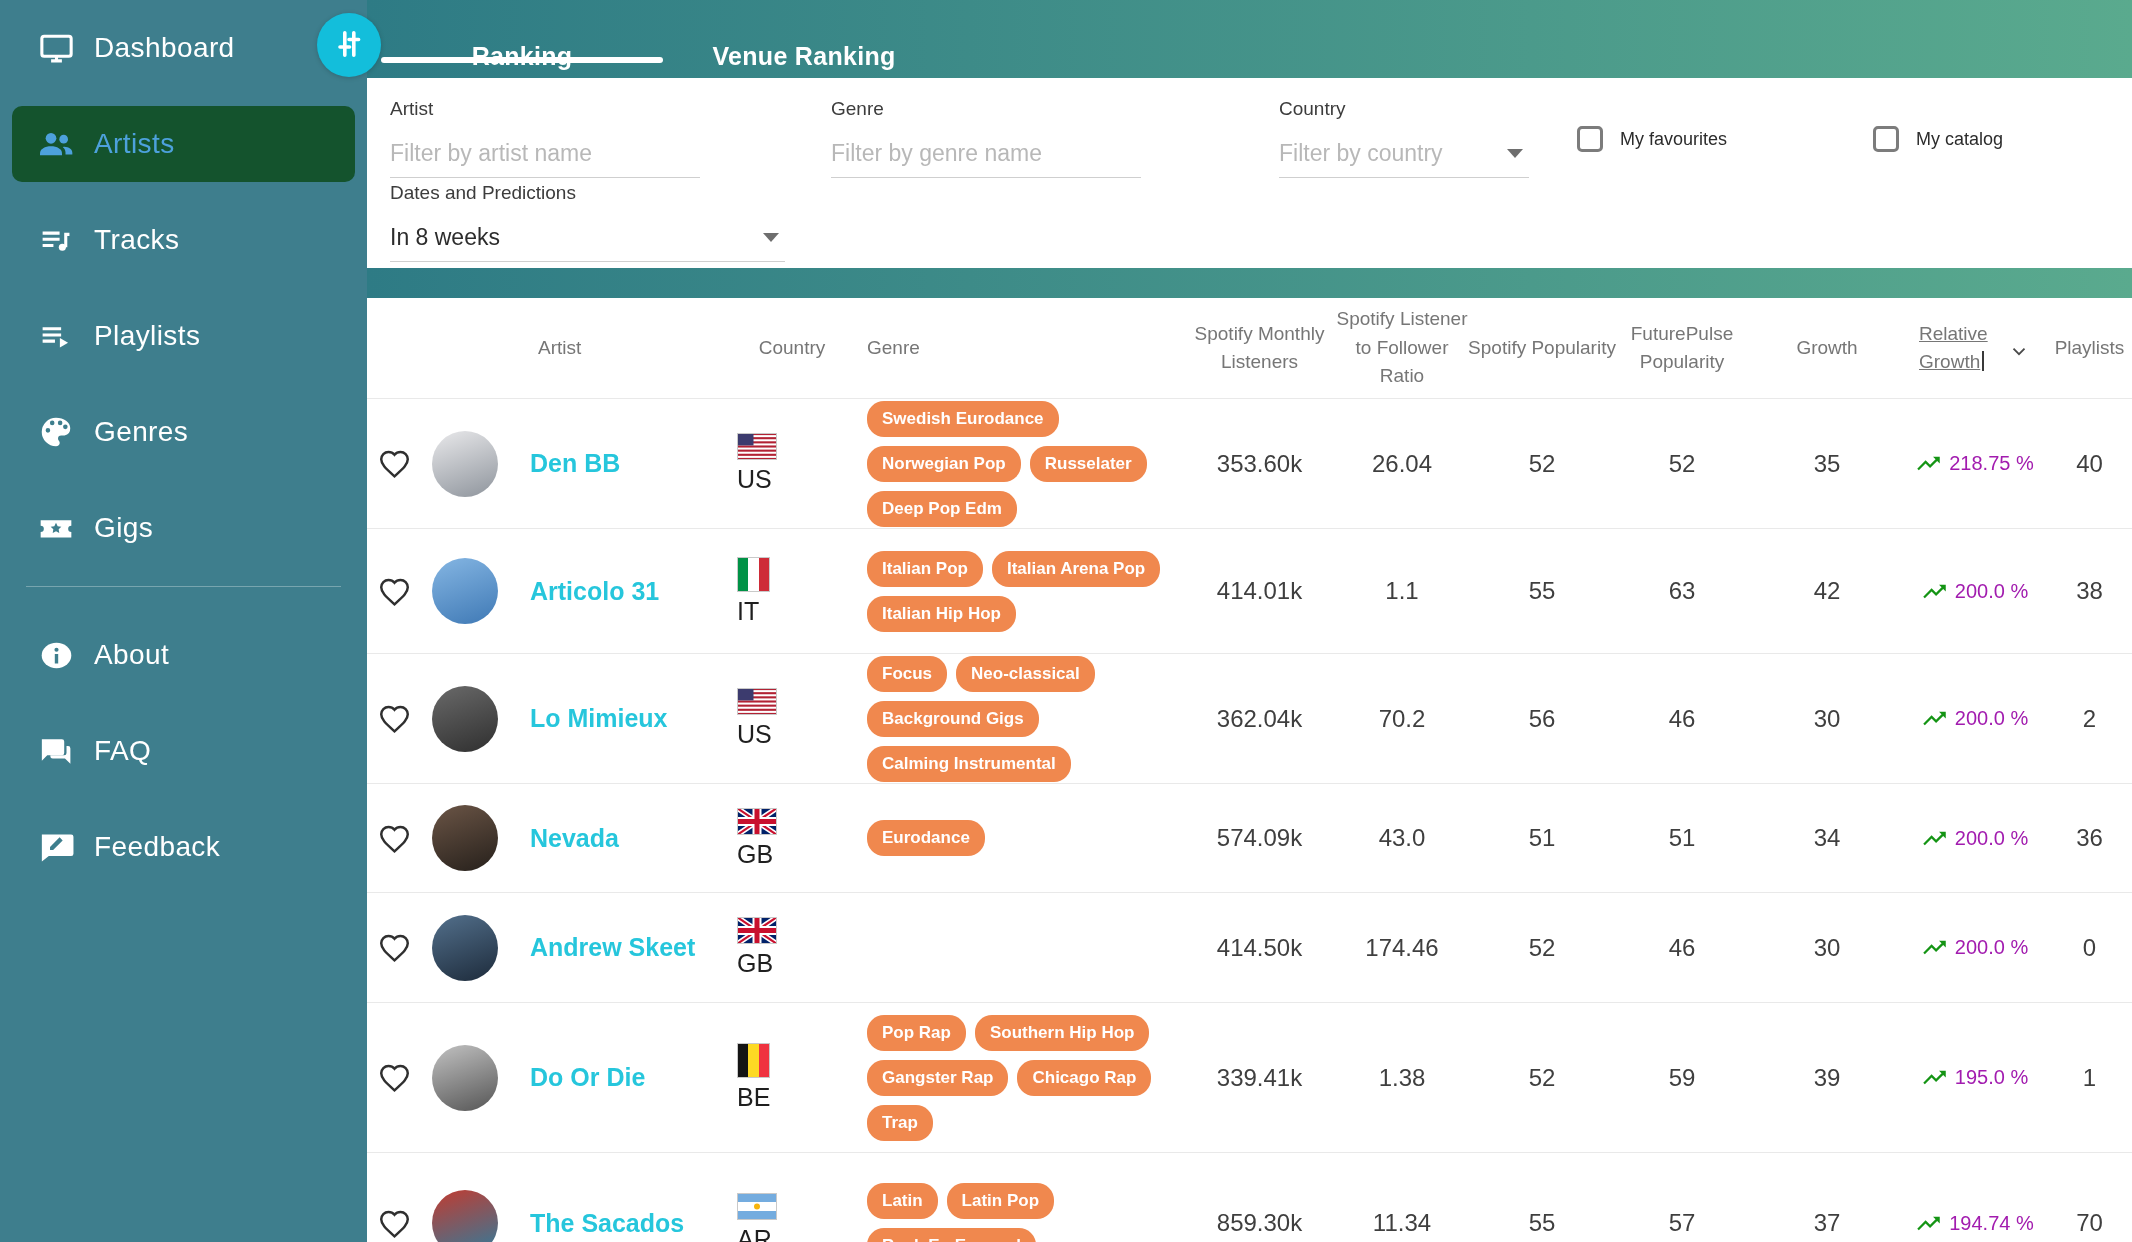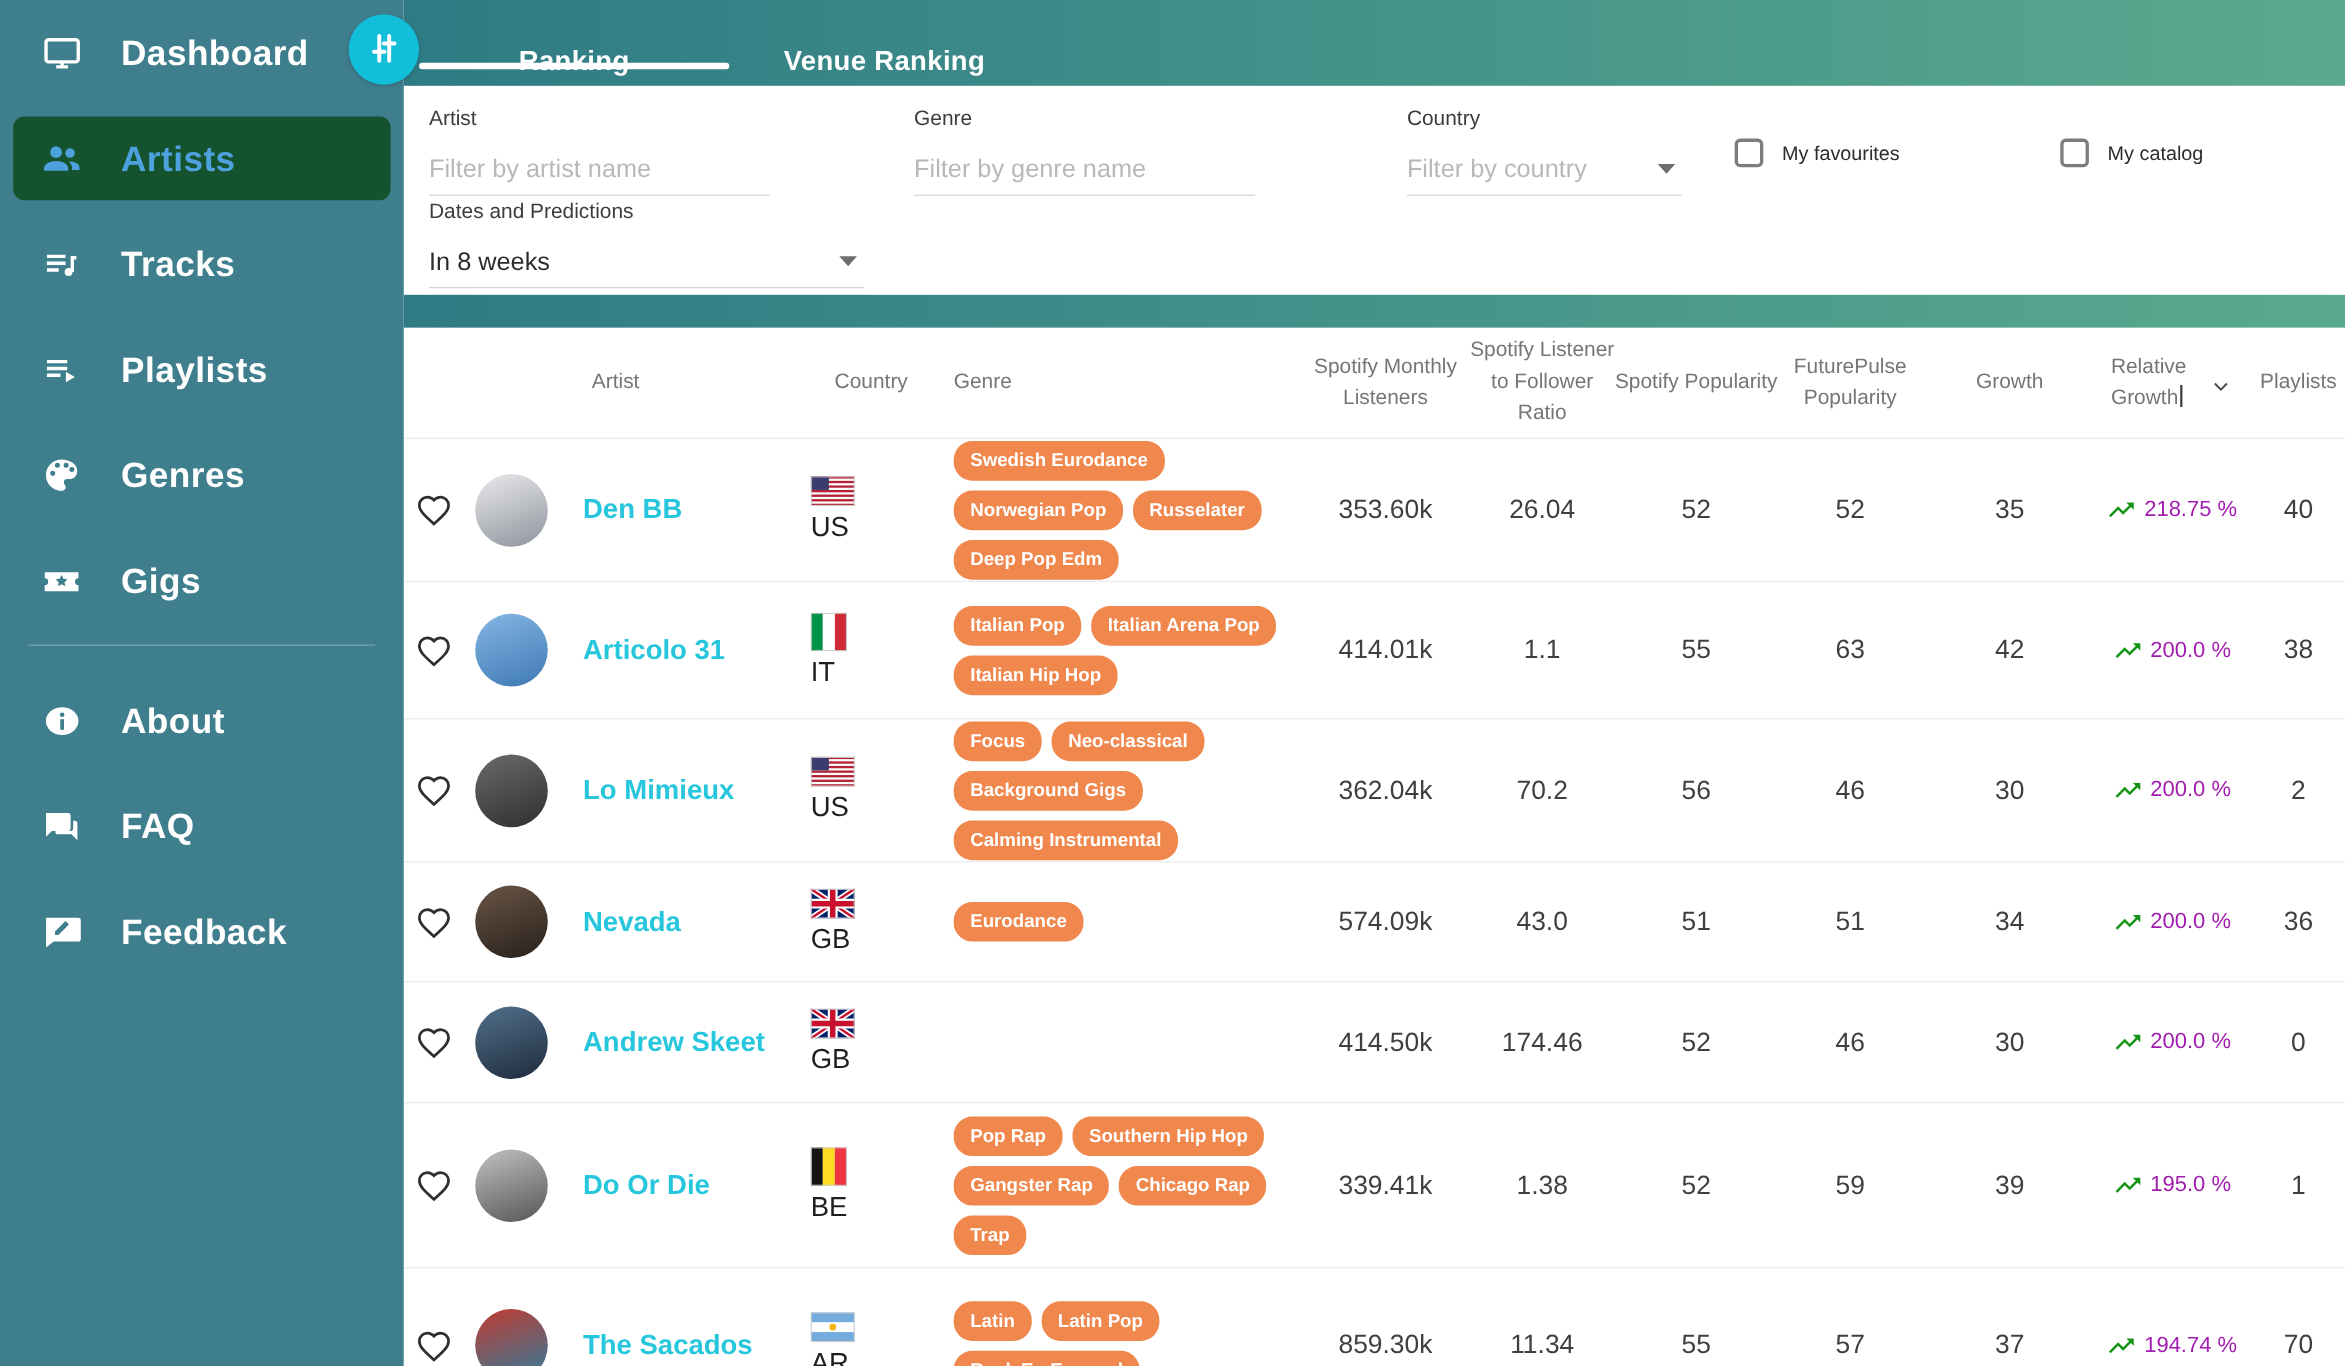--- a/index.html
+++ b/index.html
@@ -5,21 +5,21 @@
   html,body{margin:0;padding:0;background:#fff;}
   .app{position:relative;width:2132px;height:1242px;overflow:hidden;background:#fff;
        font-family:"Liberation Sans",sans-serif;-webkit-font-smoothing:antialiased;}
 
   
   .sidebar{position:absolute;left:0;top:0;width:367px;height:100%;background:#3e7e8d;
            box-sizing:border-box;padding-top:10px;z-index:4;}
   .side-item{display:flex;align-items:center;height:76px;margin:0 12px 20px 12px;padding-left:20px;
              border-radius:10px;color:#fff;cursor:pointer;}
   .side-item .side-icon{width:48px;height:40px;display:flex;align-items:center;justify-content:center;flex:0 0 48px;}
-  .side-label{font-size:32px;font-weight:bold;letter-spacing:.4px;margin-left:30px;}
+  .side-label{font-size:28px;font-weight:normal;letter-spacing:.4px;margin-left:14px;}
   .side-item.active{background:#14532d;color:#4da1dc;}
   .side-divider{border-top:1px solid rgba(255,255,255,.3);margin:10px 26px 30px 26px;}
 
   
   .main{position:absolute;left:367px;top:0;right:0;bottom:0;}
   .topbar{position:absolute;top:0;left:0;right:0;height:298px;background:linear-gradient(90deg,#2e7b85,#5aaa8e);}
   .tabs{position:absolute;top:0;left:14px;height:78px;display:flex;}
   .tab{position:relative;width:282px;text-align:center;padding-top:16px;box-sizing:border-box;cursor:pointer;margin-top:26px;}
   .tab-label{font-size:25px;font-weight:bold;color:#fff;letter-spacing:.3px;}
   .tab .underline{position:absolute;left:0;right:0;bottom:15px;height:6px;background:#fff;border-radius:3px;}
@@ -54,21 +54,21 @@
   
   .table{position:absolute;top:298px;left:0;right:0;bottom:0;background:#fff;z-index:3;overflow:hidden;}
   .grid{display:grid;grid-template-columns:55px 100px 215px 110px 340px 145px 140px 140px 140px 150px 145px 85px;}
   .thead{height:100px;align-items:center;border-bottom:1px solid #e9e9e9;color:#767676;font-size:19px;line-height:1.5;}
   .hcell{text-align:center;justify-self:center;}
   .hcell.wrap{display:inline-block;}
   .h-artist{justify-self:start;text-align:left;padding-left:16px;}
   .h-genre{justify-self:start;text-align:left;padding-left:20px;}
   .nowrap{white-space:nowrap;}
   .w165{max-width:165px;} .w185{max-width:188px;} .w120{max-width:120px;} .w84{max-width:86px;}
-  .h-relg{display:flex;align-items:flex-start;justify-content:center;gap:3px;justify-self:center;}
+  .h-relg{display:flex;align-items:flex-start;justify-content:center;gap:3px;justify-self:center;text-decoration:underline;}
   .h-relg .hlabel::after{content:"";display:inline-block;width:2px;height:20px;background:#3a3a3a;
                          margin-left:2px;vertical-align:-3px;}
   .h-relg svg{margin-top:20px;}
 
   .trow{align-items:center;border-bottom:1px solid #e9e9e9;}
   .c-heart{display:flex;justify-content:center;align-items:center;}
   .heart-btn{background:none;border:none;padding:0;cursor:pointer;display:flex;}
   .avatar{width:66px;height:66px;border-radius:50%;margin-left:10px;}
   .artist-name{font-size:25px;font-weight:bold;color:#26c6dc;padding-left:8px;cursor:pointer;}
   .c-country{display:flex;flex-direction:column;align-items:flex-start;gap:5px;}

